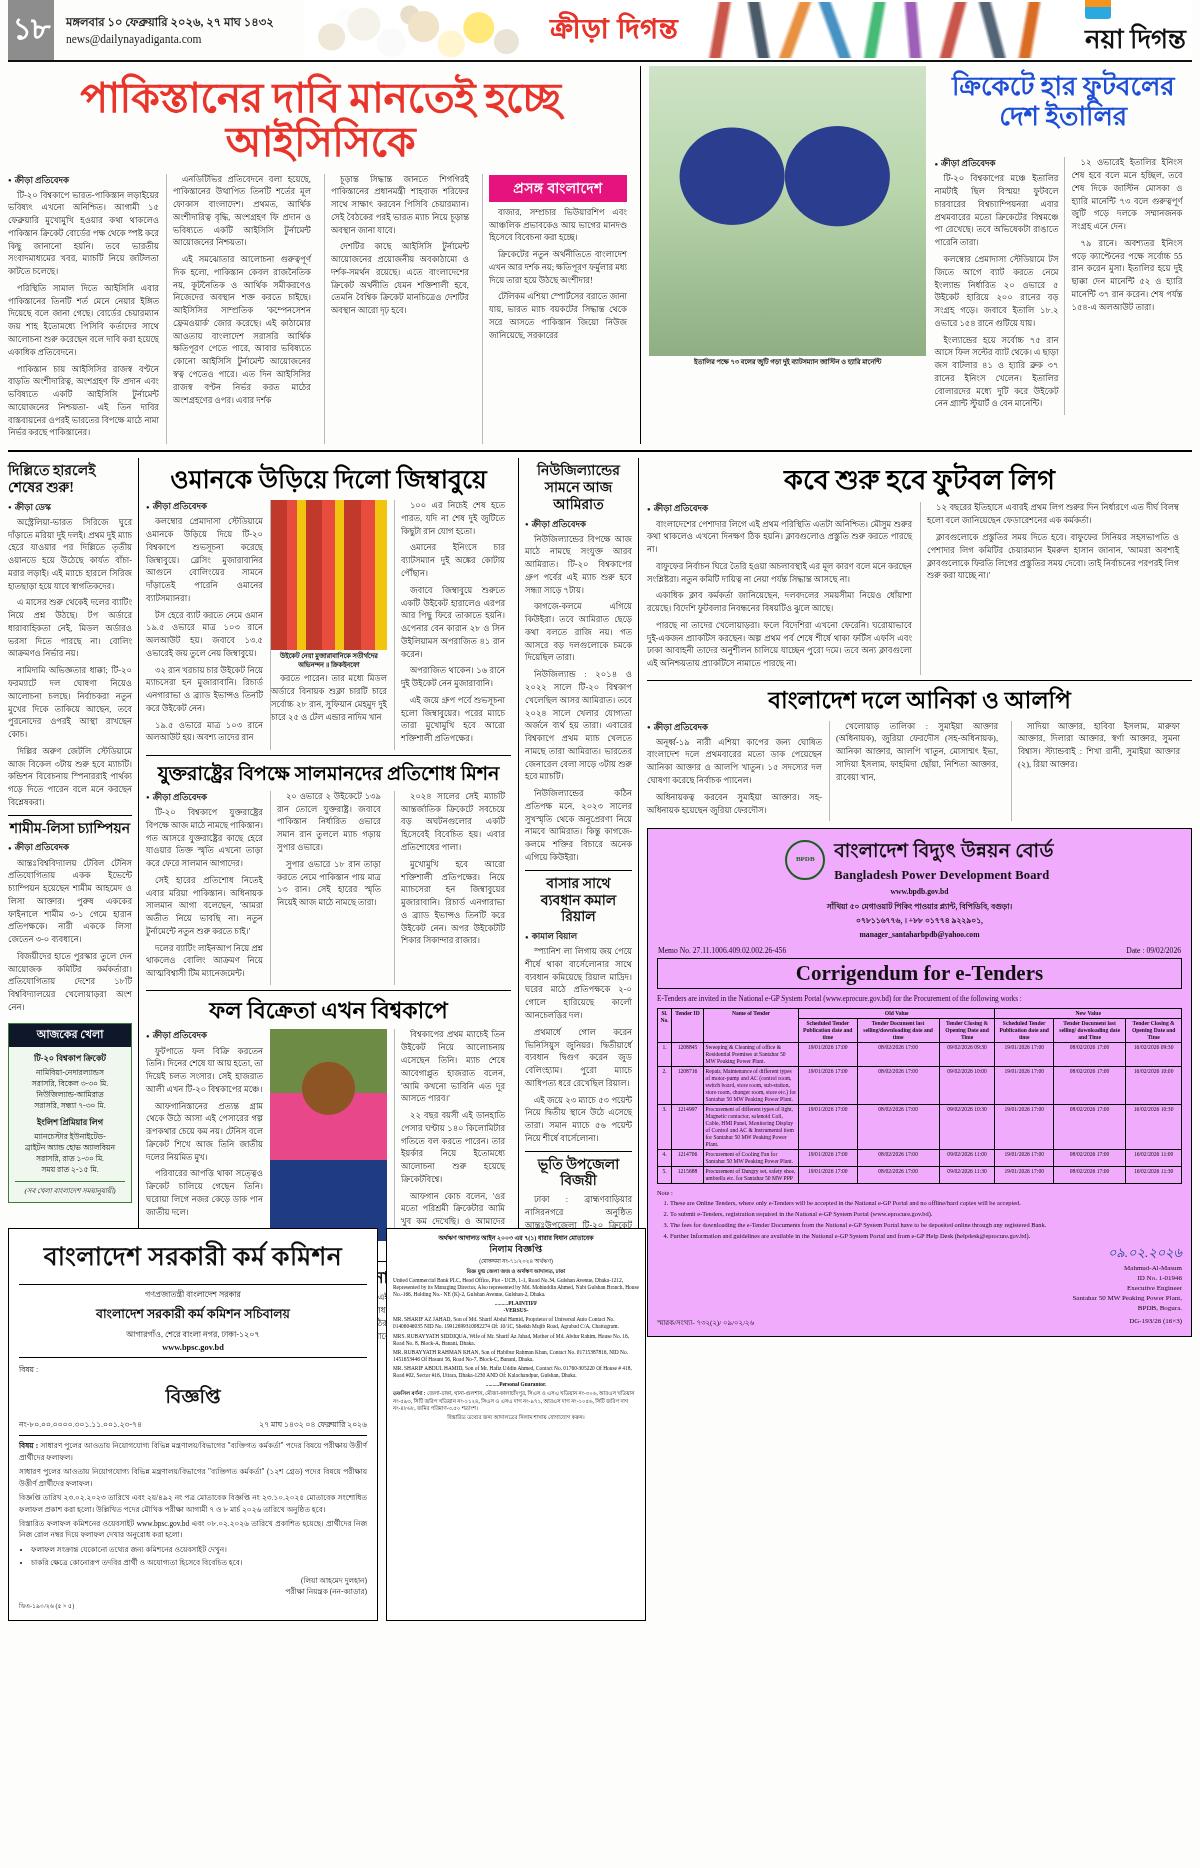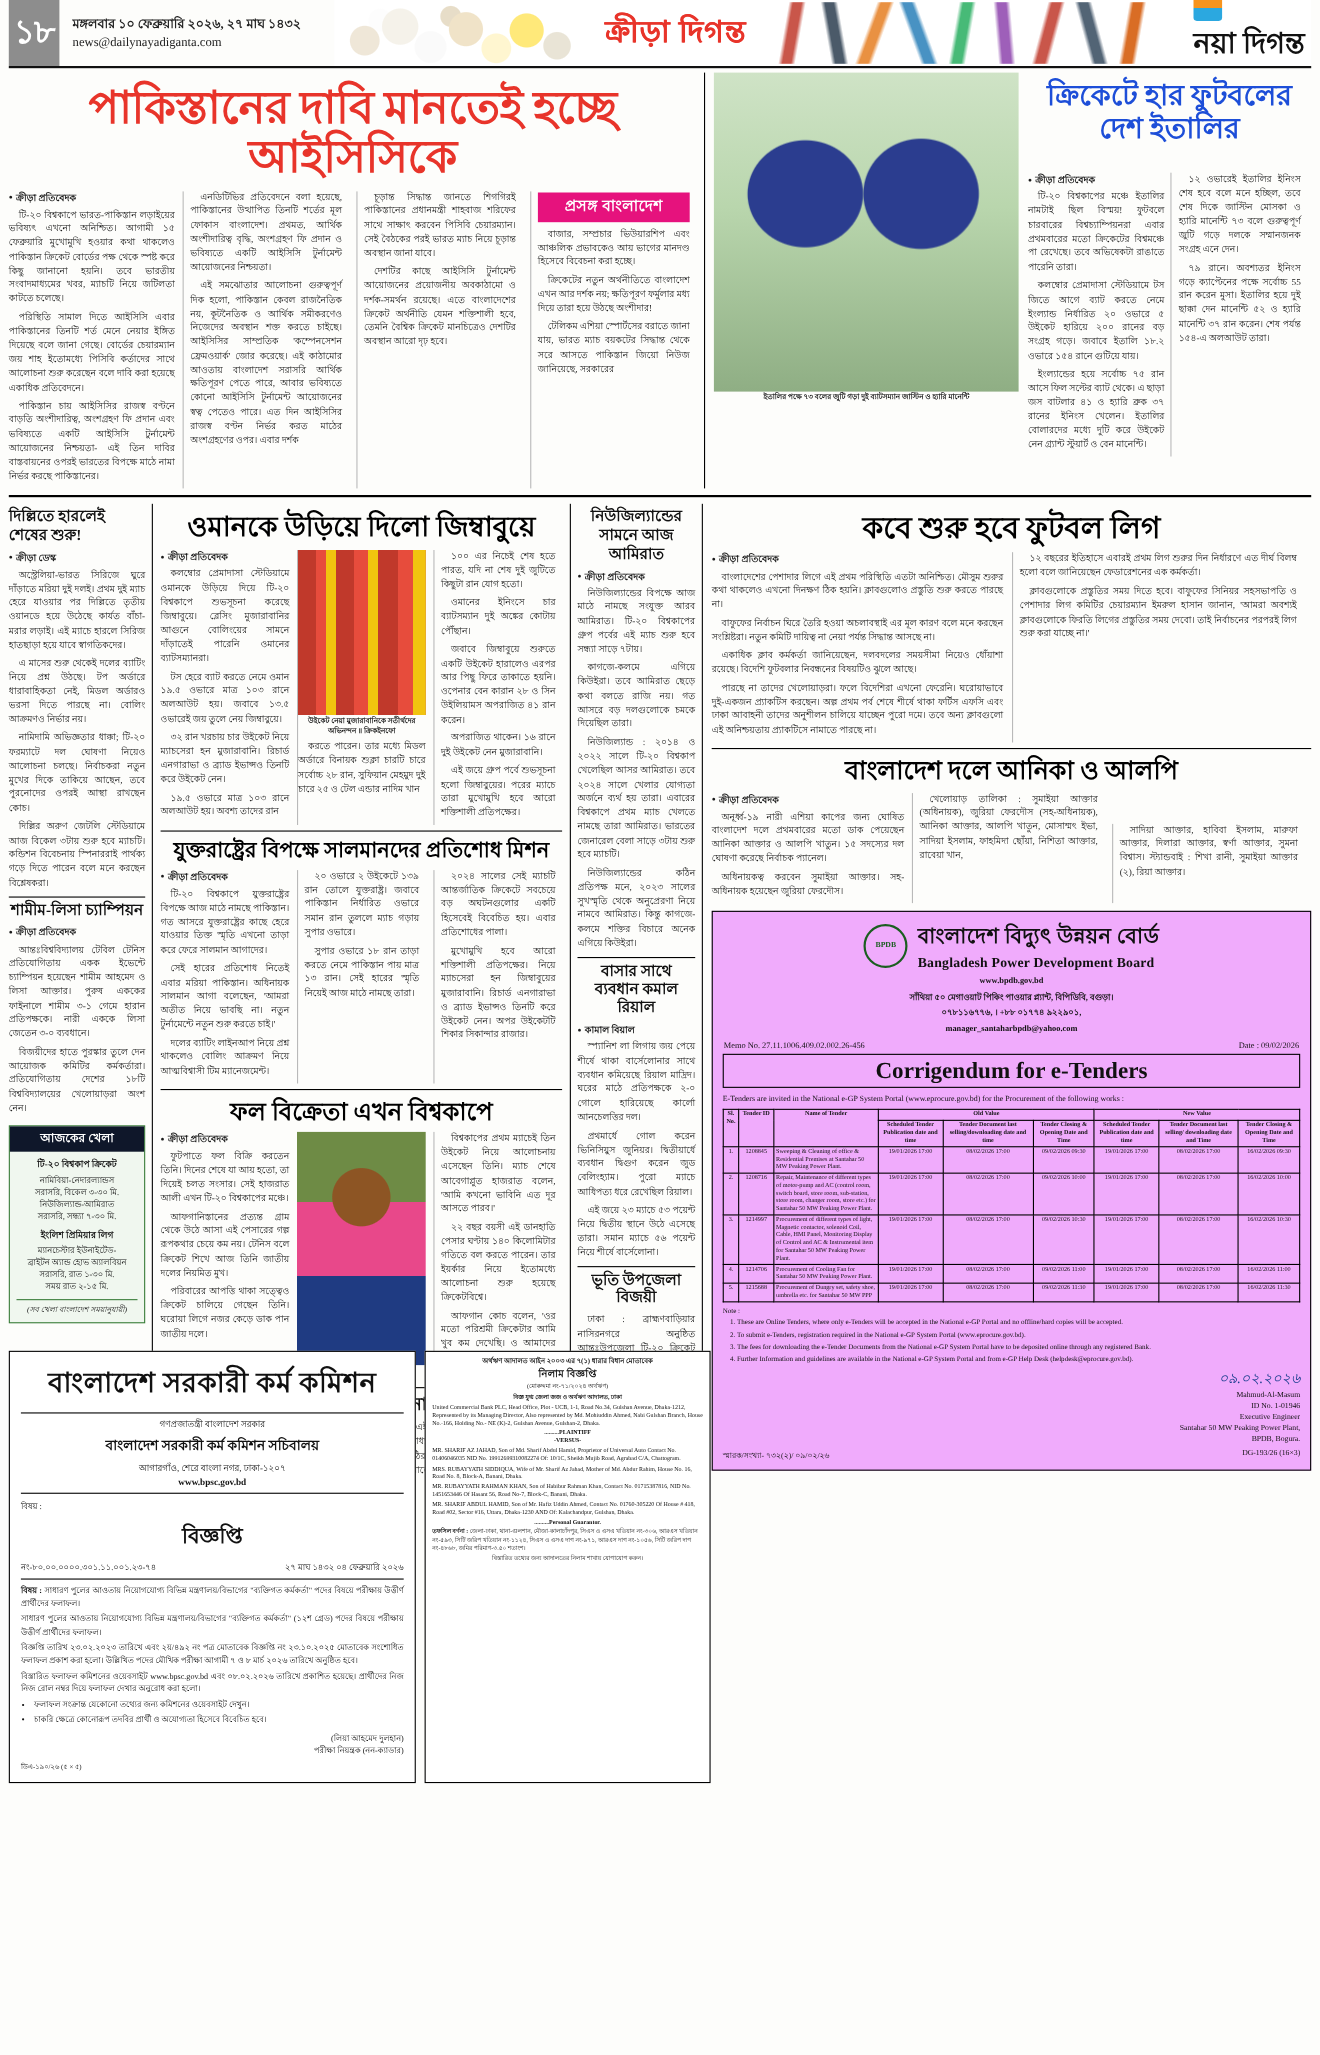--- a/index.html
+++ b/index.html
@@ -408,21 +408,21 @@
       <h2 class="sec" style="font-size:23px;">বাংলাদেশ দলে আনিকা ও আলপি</h2>
       <div class="flexrow" style="gap:7px;">
         <div style="width:175px;" class="col-text">
           <div class="byline">ক্রীড়া প্রতিবেদক</div>
           <p>অনূর্ধ্ব-১৯ নারী এশিয়া কাপের জন্য ঘোষিত বাংলাদেশ দলে প্রথমবারের মতো ডাক পেয়েছেন আনিকা আক্তার ও আলপি খাতুন। ১৫ সদস্যের দল ঘোষণা করেছে নির্বাচক প্যানেল।</p>
           <p>অধিনায়কত্ব করবেন সুমাইয়া আক্তার। সহ-অধিনায়ক হয়েছেন জুরিয়া ফেরদৌস।</p>
         </div>
         <div style="width:175px;" class="col-text vline pad6">
           <p>খেলোয়াড় তালিকা : সুমাইয়া আক্তার (অধিনায়ক), জুরিয়া ফেরদৌস (সহ-অধিনায়ক), আনিকা আক্তার, আলপি খাতুন, মোসাম্মৎ ইভা, সাদিয়া ইসলাম, ফাহমিদা ছোঁয়া, নিশিতা আক্তার, রাবেয়া খান,</p>
         </div>
-        <div style="width:175px;margin-top:28px;" class="col-text vline pad6">
+        <div style="width:175px;" class="col-text vline pad6">
           <p>সাদিয়া আক্তার, হাবিবা ইসলাম, মারুফা আক্তার, দিলারা আক্তার, স্বর্ণা আক্তার, সুমনা বিশ্বাস। স্ট্যান্ডবাই : শিখা রানী, সুমাইয়া আক্তার (২), রিয়া আক্তার।</p>
         </div>
       </div>
 
       <div class="ad" style="margin-top:7px;">
         <div class="ad-top">
           <div class="seal">BPDB</div>
           <div>
             <div class="ad-bn">বাংলাদেশ বিদ্যুৎ উন্নয়ন বোর্ড</div>
             <div class="ad-en">Bangladesh Power Development Board</div>

